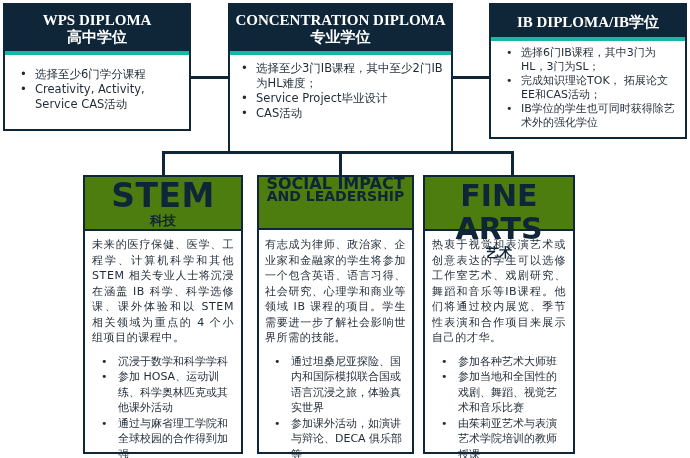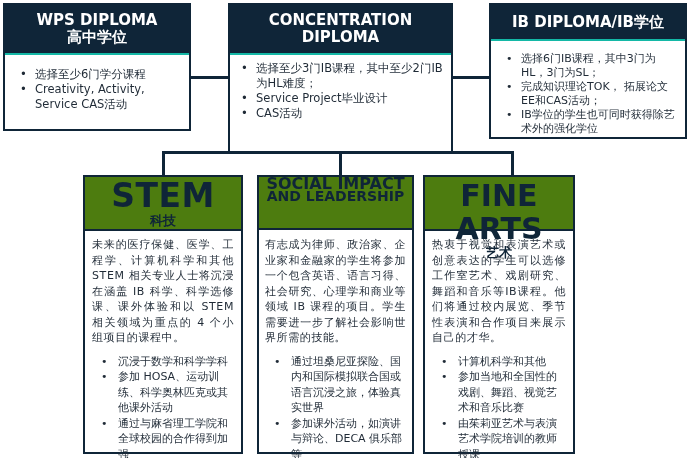--- a/index.html
+++ b/index.html
@@ -1,20 +1,20 @@
 <!DOCTYPE html>
 <html><head>
 <meta charset="utf-8">
 <style>
   html, body { margin:0; padding:0; background:#ffffff; }
   body { width:690px; height:458px; position:relative; overflow:hidden;
          font-family:"DejaVu Sans", "Liberation Sans", sans-serif; color:#1f2a36; }
   .box { position:absolute; border:2px solid #0f2538; background:#fff; box-sizing:border-box; }
   .hdr-dark { background:#0f2538; color:#ffffff; text-align:center; font-weight:bold;
-              box-sizing:border-box; border-bottom:2px solid #14b8a6; }
+              box-sizing:border-box; border-bottom:4px solid #14b8a6;font-family:Liberation Serif, serif; }
   .hdr-light { background:#4d7c0f; color:#0f2538; text-align:center; font-weight:bold;
                box-sizing:border-box; border-bottom:2px solid #0f2538; }
   .line { position:absolute; background:#0f2538; }
   ul { margin:0; padding:0; list-style:none; }
   li { position:relative; padding-left:20px; }
   li::before { content:"\2022"; position:absolute; left:5px; top:0; }
   .top-body { font-size:11.5px; line-height:15px; padding:10px 8px 0 10px; }
   .para { font-size:11px; line-height:15.5px; text-align:justify; letter-spacing:0.6px; }
   .bot-list { font-size:11px; line-height:15.5px; margin-top:8px; }
   .bot-list li { padding-left:26px; }
@@ -37,33 +37,34 @@
   </div>
   <ul class="top-body" style="padding-top:12px;">
     <li>选择至少6门学分课程</li>
     <li style="padding-right:20px;">Creativity, Activity, Service CAS活动</li>
   </ul>
 </div>
 
 <div class="box" style="left:228px; top:3px; width:225px; height:150px;">
   <div class="hdr-dark" style="height:50px; padding-top:7px; font-size:15px; line-height:17px;">
     <div>CONCENTRATION DIPLOMA</div>
+    <div>专业学位</div>
   </div>
   <ul class="top-body" style="padding-top:6px; padding-left:6px;">
     <li>选择至少3门IB课程，其中至少2门IB为HL难度；</li>
     <li>Service Project毕业设计</li>
     <li>CAS活动</li>
   </ul>
 </div>
 
 <div class="box" style="left:489px; top:3px; width:198px; height:136px;">
   <div class="hdr-dark" style="height:36px; padding-top:8px; font-size:15px; line-height:18px;">
     <div>IB DIPLOMA/IB学位</div>
   </div>
-  <ul class="top-body" style="padding-top:11px; font-size:11px; line-height:14px; padding-right:6px;">
+  <ul class="top-body" style="padding-top:5px; font-size:11px; line-height:14px; padding-right:6px;">
     <li>选择6门IB课程，其中3门为HL，3门为SL；</li>
     <li>完成知识理论TOK， 拓展论文EE和CAS活动；</li>
     <li>IB学位的学生也可同时获得除艺术外的强化学位</li>
   </ul>
 </div>
 
 <div class="box" style="left:83px; top:175px; width:160px; height:279px;">
   <div class="hdr-light" style="height:54px; padding-top:2px;">
     <div style="font-size:33px; line-height:34px; letter-spacing:0.5px;">STEM</div>
     <div style="font-size:13px; line-height:15px;">科技</div>
@@ -94,19 +95,19 @@
 </div>
 
 <div class="box" style="left:423px; top:175px; width:152px; height:279px;">
   <div class="hdr-light" style="height:54px; padding-top:2px;">
     <div style="font-size:30px; line-height:33px;">FINE ARTS</div>
     <div style="font-size:13px; line-height:15px;">艺术</div>
   </div>
   <div style="padding:6px 7px 0 7px;">
     <div class="para">热衷于视觉和表演艺术或创意表达的学生可以选修工作室艺术、戏剧研究、舞蹈和音乐等IB课程。他们将通过校内展览、季节性表演和合作项目来展示自己的才华。</div>
     <ul class="bot-list">
-      <li>计算机科学和其他</li>
+      <li>参加各种艺术大师班</li>
       <li>参加当地和全国性的戏剧、舞蹈、视觉艺术和音乐比赛</li>
       <li>由茱莉亚艺术与表演艺术学院培训的教师授课</li>
       <li>通过与茱莉亚和全球校园的合作加强</li>
     </ul>
   </div>
 </div>
 
 </body></html>

